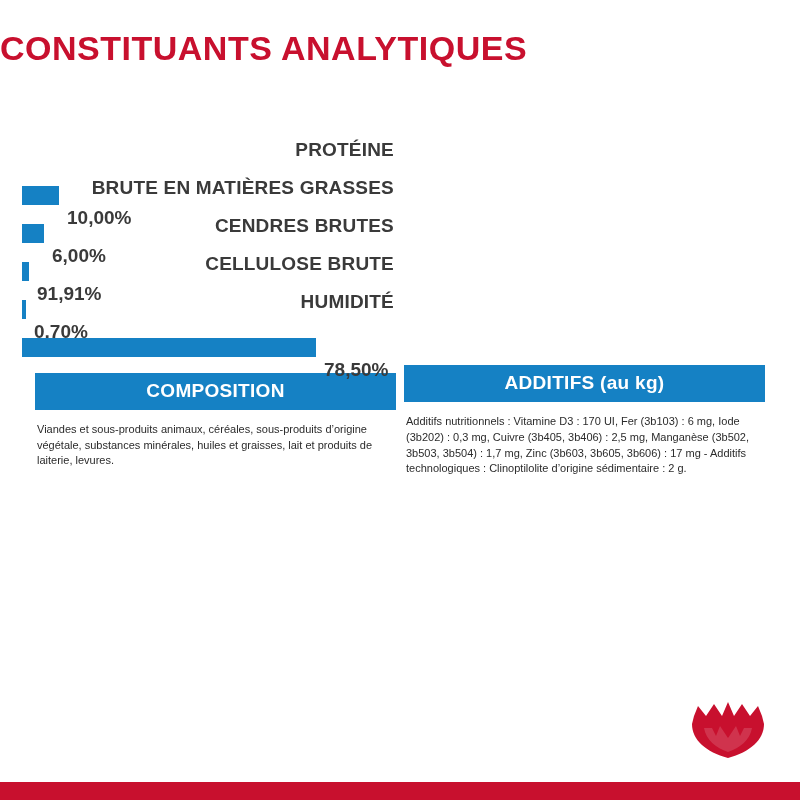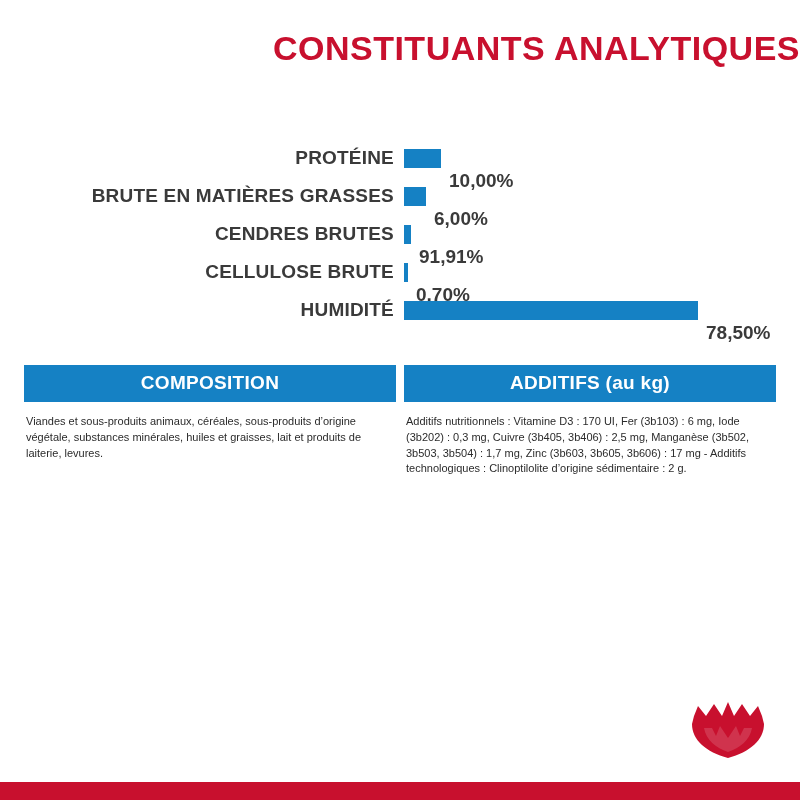--- a/index.html
+++ b/index.html
@@ -18,38 +18,38 @@
 
   .page {
     width: 800px;
     height: 800px;
     position: relative;
     box-sizing: border-box;
   }
 
   
   .title {
-    text-align: right;
+    text-align: left;
     color: #c8102e;
     font-size: 34px;
     font-weight: bold;
     letter-spacing: 0.5px;
     padding-top: 30px;
     line-height: 1.1;
   }
 
   
   .chart {
     margin-top: 72px;
     padding: 0 22px;
   }
   .chart-row {
     display: flex;
-    align-items: center;
     height: 38px;
+    flex-direction: column;
   }
   .chart-label {
     width: 372px;
     text-align: right;
     padding-right: 10px;
     font-size: 19px;
     font-weight: bold;
     color: #3a3a3a;
     letter-spacing: 0.2px;
     white-space: nowrap;
@@ -71,22 +71,23 @@
     color: #3a3a3a;
     margin-left: 8px;
     white-space: nowrap;
     margin-top: 46px;
   }
 
   
   .panels {
     display: flex;
     gap: 8px;
-    padding: 0 24px;
+    padding: 0 35px;
     margin-top: 36px;
+    align-items: center;
   }
   .panel {
     flex: 1 1 0;
     min-width: 0;
   }
   .panel-header {
     background: #1581c4;
     color: #ffffff;
     text-align: center;
     font-size: 19px;

